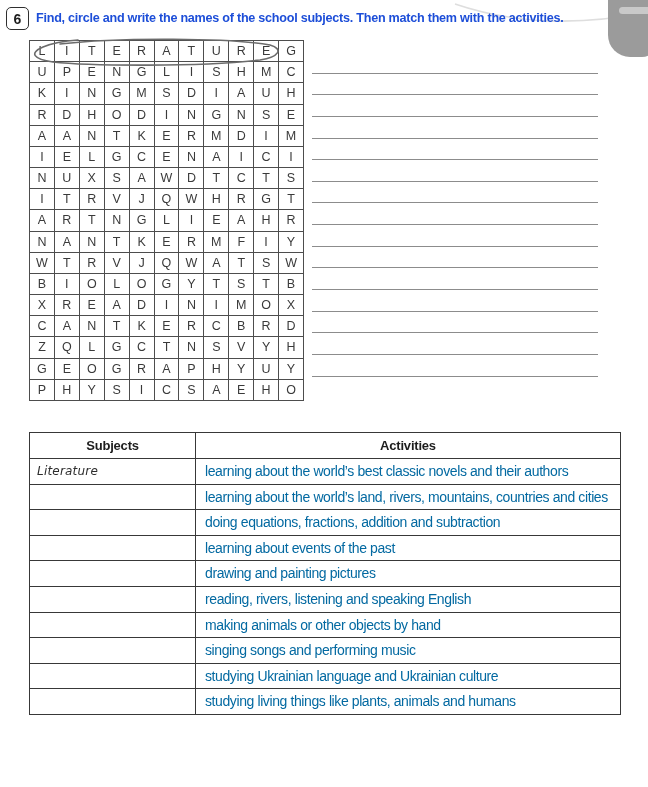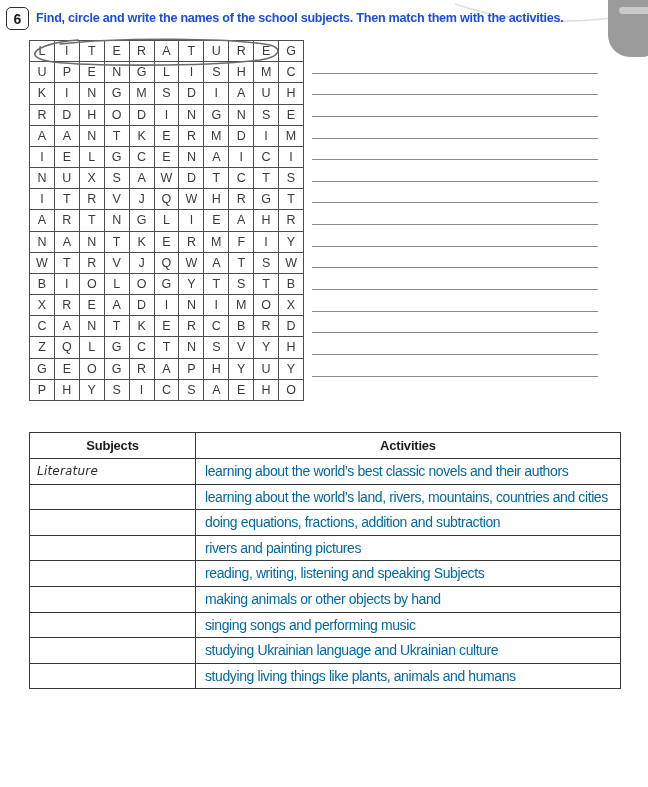--- a/index.html
+++ b/index.html
@@ -361,25 +361,29 @@
         <tr>
           <td class="subject-cell handwriting"></td>
           <td class="activity-cell">learning about the world’s land, rivers, mountains, countries and cities</td>
         </tr>
         <tr>
           <td class="subject-cell handwriting"></td>
           <td class="activity-cell">doing equations, fractions, addition and subtraction</td>
         </tr>
         <tr>
           <td class="subject-cell handwriting"></td>
-          <td class="activity-cell">rivers and painting pictures</td>
-        </tr>
-        <tr>
-          <td class="subject-cell handwriting"></td>
-          <td class="activity-cell">reading, writing, listening and speaking Subjects</td>
+          <td class="activity-cell">learning about events of the past</td>
+        </tr>
+        <tr>
+          <td class="subject-cell handwriting"></td>
+          <td class="activity-cell">drawing and painting pictures</td>
+        </tr>
+        <tr>
+          <td class="subject-cell handwriting"></td>
+          <td class="activity-cell">reading, rivers, listening and speaking English</td>
         </tr>
         <tr>
           <td class="subject-cell handwriting"></td>
           <td class="activity-cell">making animals or other objects by hand</td>
         </tr>
         <tr>
           <td class="subject-cell handwriting"></td>
           <td class="activity-cell">singing songs and performing music</td>
         </tr>
         <tr>

